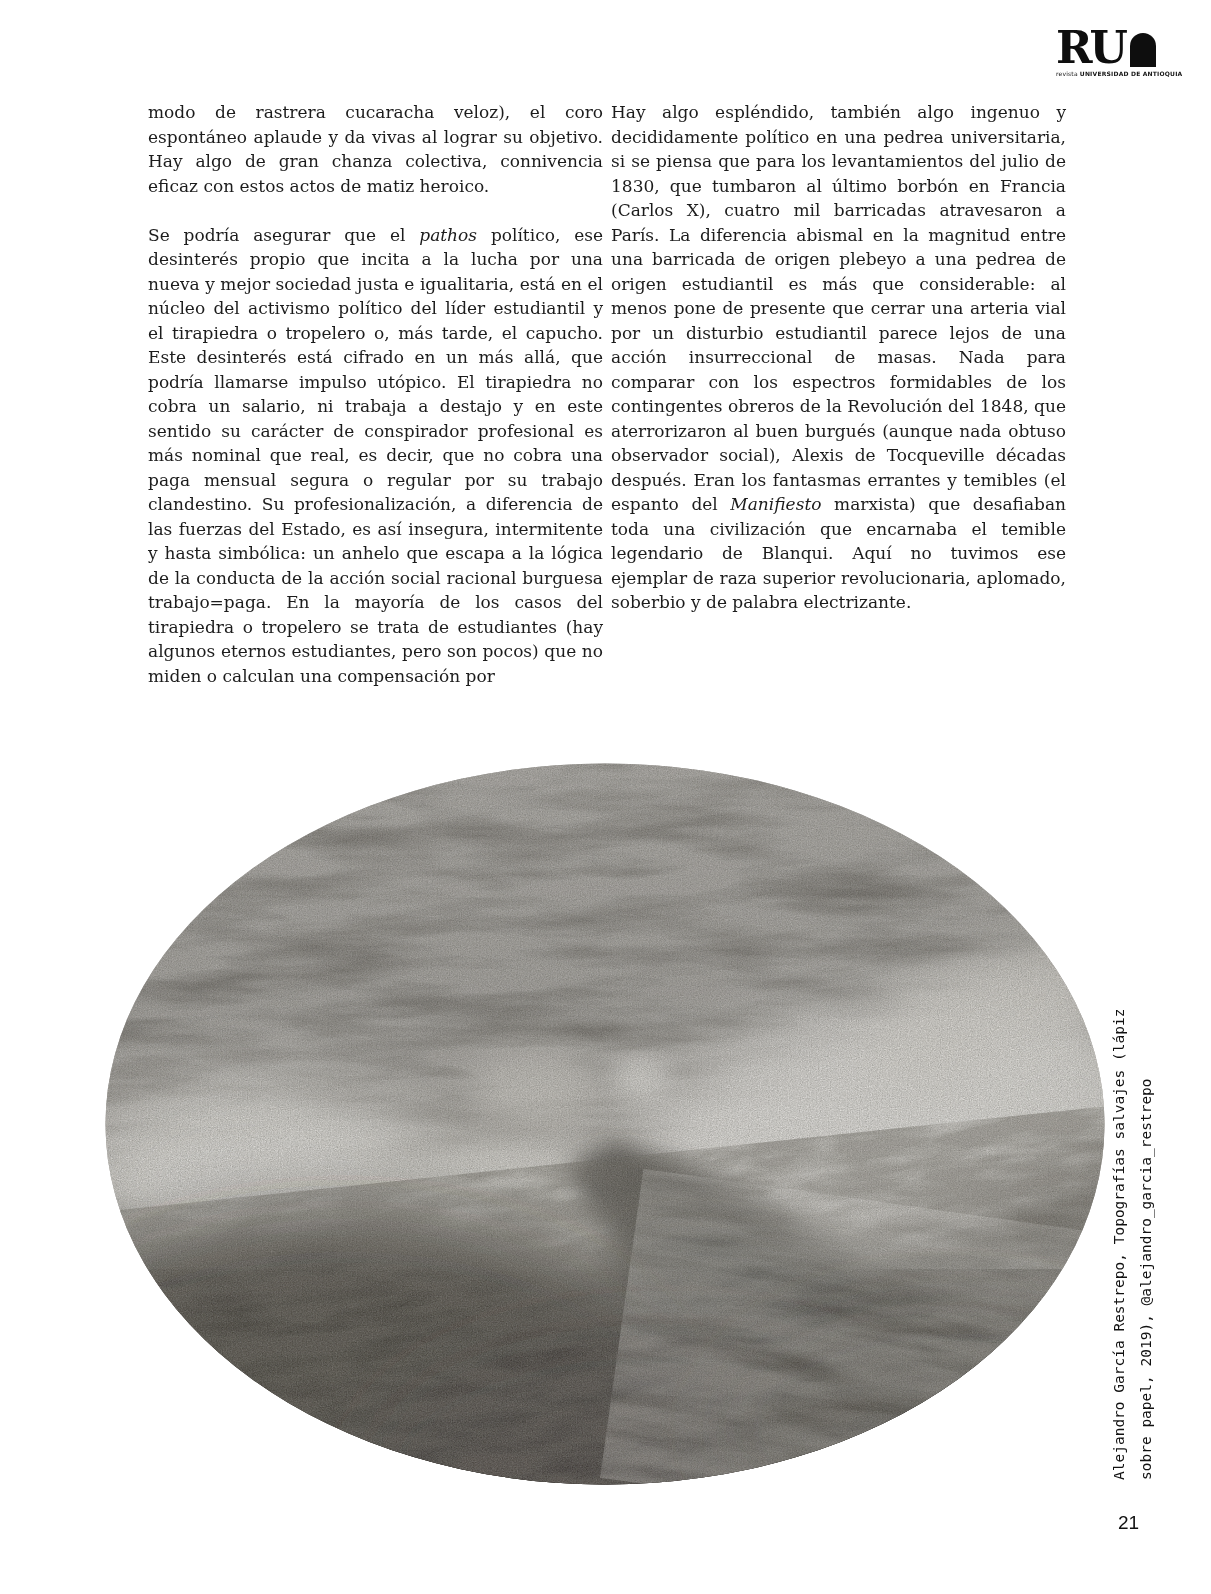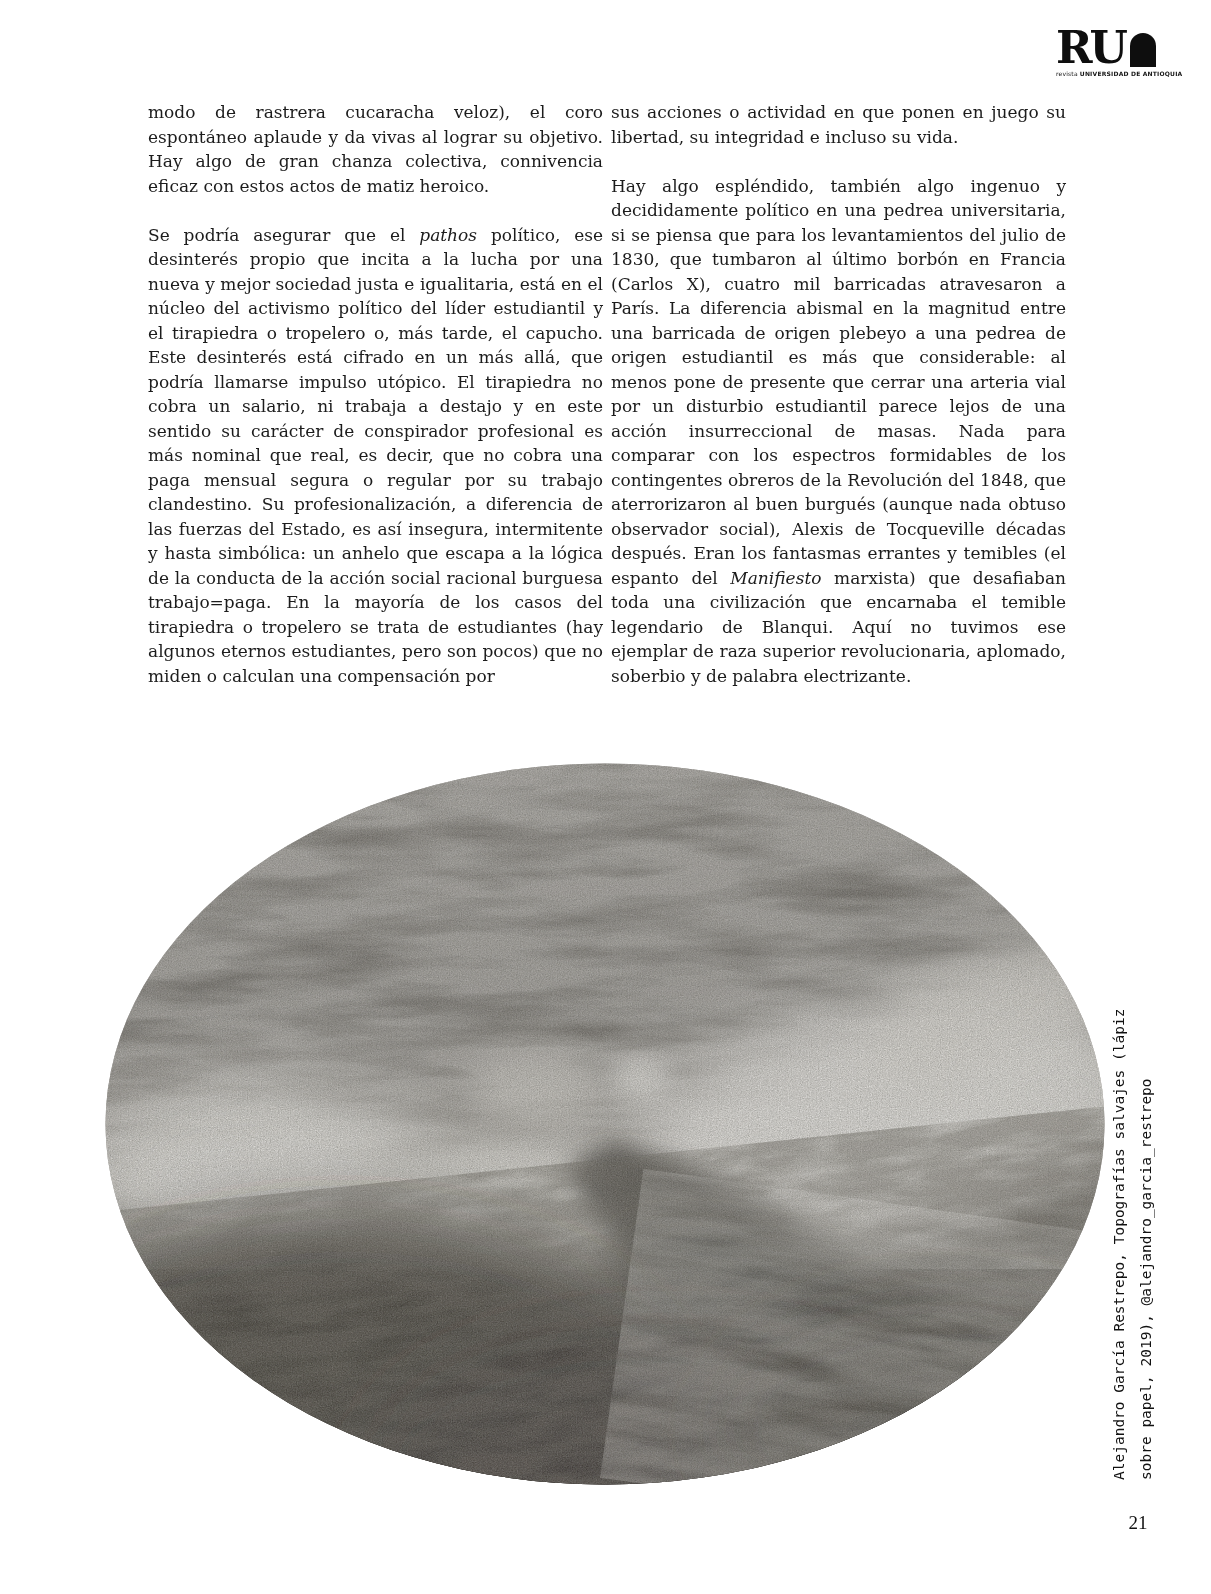--- a/index.html
+++ b/index.html
@@ -28,43 +28,42 @@
   
   .artwork{position:absolute;left:105px;top:763px;width:1000px;height:722px;}
   
   .caption-box{position:absolute;left:1106px;top:980px;width:58px;height:500px;}
   .caption-rot{
     width:500px;height:58px;transform:rotate(-90deg) translateX(-500px);transform-origin:top left;
     font-family:"DejaVu Sans Mono", monospace;font-size:14.5px;line-height:27px;color:#111;
     white-space:normal;
   }
   
-  .pageno{position:absolute;left:1118px;top:1512px;width:40px;text-align:center;
-    font-family:Liberation Serif, serif;font-size:19px;color:#111;}
+  .pageno{position:absolute;left:1118px;top:1512px;width:40px;text-align:left;
+    font-family:Liberation Sans, sans-serif;font-size:19px;color:#111;}
 </style>
 </head>
 <body>
 
 <div class="logo">
   <div class="logo-row">
     <span class="logo-letters">RU</span>
     <span class="logo-arch"></span>
   </div>
   <div class="logo-tagline">
     <span class="rev">revista</span><span class="uni">UNIVERSIDAD DE ANTIOQUIA</span>
   </div>
 </div>
 
 <div class="article">
   <div class="col">
       <p><span>modo de rastrera cucaracha veloz), el coro espontáneo aplaude y da vivas al lograr su objetivo. Hay algo de gran chanza colectiva, connivencia eficaz con estos actos de matiz heroico.</span></p>
       <p><span>Se podría asegurar que el </span><span class="it">pathos</span><span> político, ese desinterés propio que incita a la lucha por una nueva y mejor sociedad justa e igualitaria, está en el núcleo del activismo político del líder estudiantil y el tirapiedra o tropelero o, más tarde, el capucho. Este desinterés está cifrado en un más allá, que podría llamarse impulso utópico. El tirapiedra no cobra un salario, ni trabaja a destajo y en este sentido su carácter de conspirador profesional es más nominal que real, es decir, que no cobra una paga mensual segura o regular por su trabajo clandestino. Su profesionalización, a diferencia de las fuerzas del Estado, es así insegura, intermitente y hasta simbólica: un anhelo que escapa a la lógica de la conducta de la acción social racional burguesa trabajo=paga. En la mayoría de los casos del tirapiedra o tropelero se trata de estudiantes (hay algunos eternos estudiantes, pero son pocos) que no miden o calculan una compensación por</span></p>
     </div>
   <div class="col">
-      <p><span>sus acciones o actividad en que ponen en juego su libertad, su integridad e incluso su vida.</span></p>
       <p><span>Hay algo espléndido, también algo ingenuo y decididamente político en una pedrea universitaria, si se piensa que para los levantamientos del julio de 1830, que tumbaron al último borbón en Francia (Carlos X), cuatro mil barricadas atravesaron a París. La diferencia abismal en la magnitud entre una barricada de origen plebeyo a una pedrea de origen estudiantil es más que considerable: al menos pone de presente que cerrar una arteria vial por un disturbio estudiantil parece lejos de una acción insurreccional de masas. Nada para comparar con los espectros formidables de los contingentes obreros de la Revolución del 1848, que aterrorizaron al buen burgués (aunque nada obtuso observador social), Alexis de Tocqueville décadas después. Eran los fantasmas errantes y temibles (el espanto del </span><span class="it">Manifiesto</span><span> marxista) que desafiaban toda una civilización que encarnaba el temible legendario de Blanqui. Aquí no tuvimos ese ejemplar de raza superior revolucionaria, aplomado, soberbio y de palabra electrizante.</span></p>
     </div>
 </div>
 
 <svg class="artwork" viewBox="0 0 1000 722" width="1000" height="722" xmlns="http://www.w3.org/2000/svg">
   <defs>
     <clipPath id="ovalClip">
         <ellipse cx="500" cy="361" rx="499.5" ry="360.5"></ellipse>
       </clipPath>
     <linearGradient id="bgGrad" x1="0" y1="0" x2="0" y2="1">

